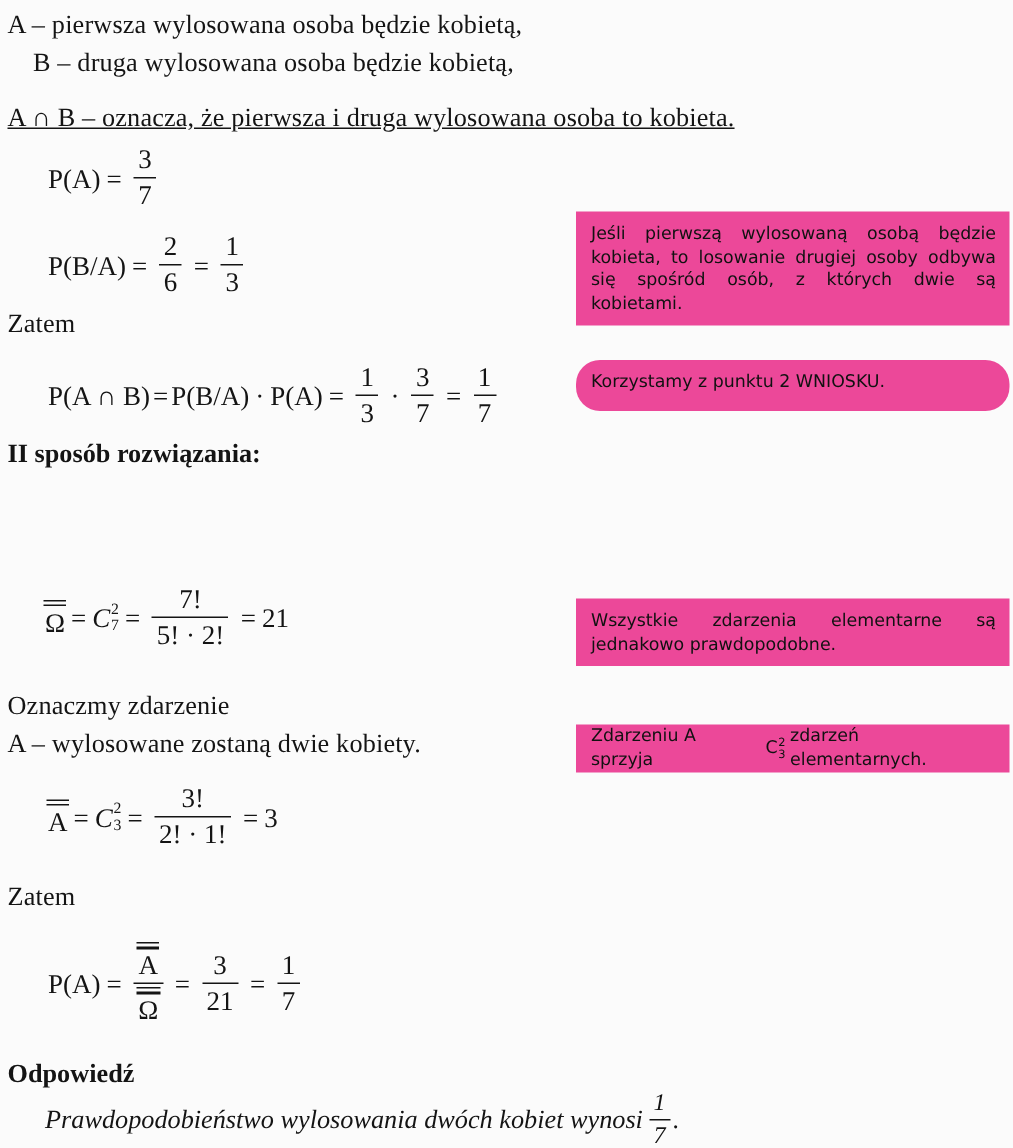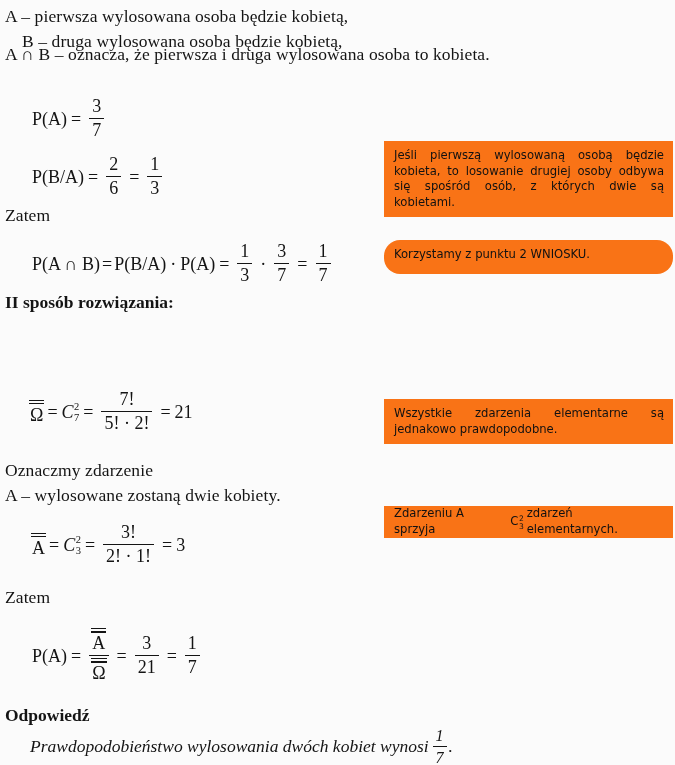--- a/index.html
+++ b/index.html
@@ -119,21 +119,21 @@
     height: 1.4px;
     background: #141414;
   }
   .obar::before { top: 0px; }
   .obar::after  { top: 3.4px; }
   .obar .sym { display: inline-block; }
 
   
   .callout {
     position: absolute;
-    background: #f97316;
+    background: #ec4899;
     color: #111;
     font-family: "DejaVu Sans", "Liberation Sans", sans-serif;
     font-size: 11.6px;
     line-height: 15.6px;
     text-align: justify;
     box-sizing: border-box;
     padding: 7px 9px 7px 10px;
   }
   .callout.one-line {
     text-align: left;
@@ -151,21 +151,21 @@
 </style>
 </head>
 <body>
 
 <div class="page">
 
   <div class="line" style="left:5px; top:4px;">A – pierwsza wylosowana osoba będzie kobietą,</div>
 
   <div class="line" style="left:22px; top:29px;">B – druga wylosowana osoba będzie kobietą,</div>
 
-  <div class="line" style="left:5px; top:42px;">A ∩ B – oznacza, że pierwsza i druga wylosowana osoba to kobieta.</div>
+  <div class="line" style="left:5px; top:66px;text-decoration:underline;">A ∩ B – oznacza, że pierwsza i druga wylosowana osoba to kobieta.</div>
 
   <div class="math" style="left:32px; top:97px;">
     <span>P(A)</span>
     <span class="op">=</span>
     <span class="frac">
       <span class="num">3</span>
       <span class="bar"></span>
       <span class="den">7</span>
     </span>
   </div>
@@ -242,21 +242,21 @@
     <span class="op">=</span>
     <span>21</span>
   </div>
 
   <div class="callout" style="left:384px; top:399px; width:289px;">Wszystkie zdarzenia elementarne są jednakowo prawdopodobne.</div>
 
   <div class="line" style="left:5px; top:458px;">Oznaczmy zdarzenie</div>
 
   <div class="line" style="left:5px; top:483px;">A – wylosowane zostaną dwie kobiety.</div>
 
-  <div class="callout one-line" style="left:384px; top:506px; width:289px; height:32px; display:flex; align-items:center;">
+  <div class="callout one-line" style="left:384px; top:483px; width:289px; height:32px; display:flex; align-items:center;">
     <span>Zdarzeniu A sprzyja</span>
     <span style="display:inline-flex; align-items:center; margin:0 3px 0 4px;">
       <span class="cvar">C</span>
       <span class="cidx">
         <span>2</span>
         <span>3</span>
       </span>
     </span>
     <span>zdarzeń elementarnych.</span>
   </div>

